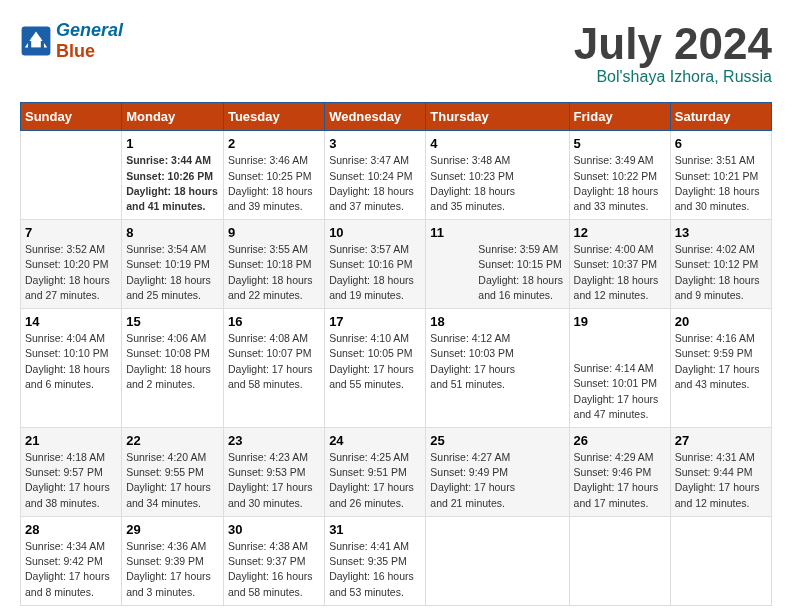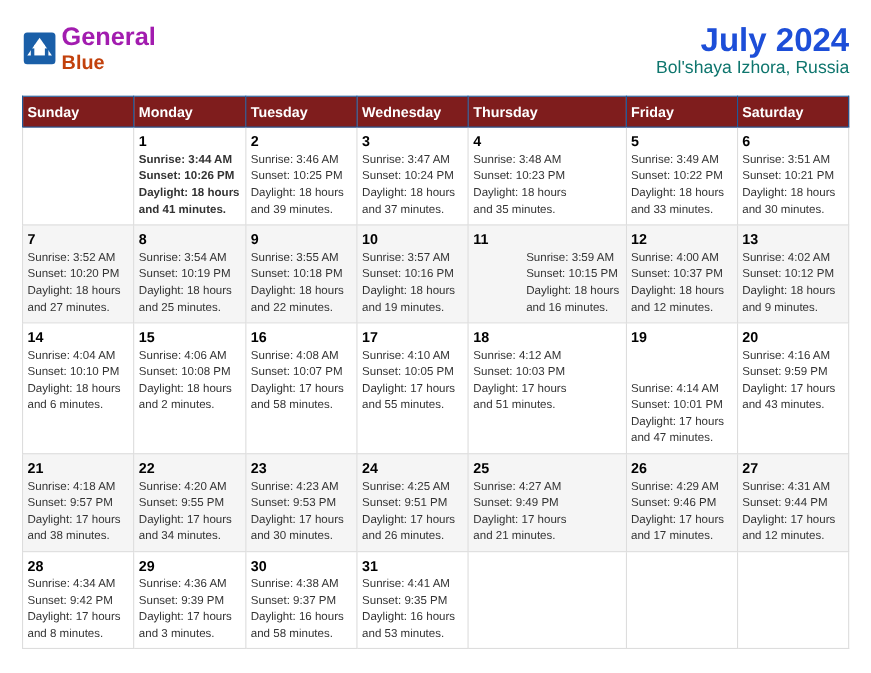--- a/index.html
+++ b/index.html
@@ -13,45 +13,45 @@
     .header {
       display: flex;
       justify-content: space-between;
       align-items: flex-start;
       margin-bottom: 16px;
     }
     .logo {
       display: flex;
       align-items: center;
     }
-    .logo-text-general { color: #a21caf; font-size: 23px; font-weight: bold; }
+    .logo-text-general { color: #0369a1; font-size: 18px; font-weight: bold; font-style: italic; }
     .logo-text-blue { color: #c2410c; font-size: 18px; font-weight: bold; }
     .logo-icon {
       width: 32px;
       height: 32px;
       margin-right: 4px;
     }
     .title-section { text-align: right; }
     .month-year {
-      font-size: 30px;
+      font-size: 44px;
       font-weight: bold;
-      color: #1d4ed8;
+      color: #404040;
       line-height: 1.1;
     }
     .location {
       font-size: 16px;
       color: #0f766e;
     }
     table {
       width: 100%;
       border-collapse: collapse;
       font-size: 11px;
     }
     thead tr {
-      background-color: #7f1d1d;
+      background-color: #c2410c;
       color: #fff;
     }
     thead th {
       padding: 6px 4px;
       text-align: left;
       font-size: 13px;
       font-weight: bold;
       border: 1px solid #1e5a9a;
     }
     tbody tr {

